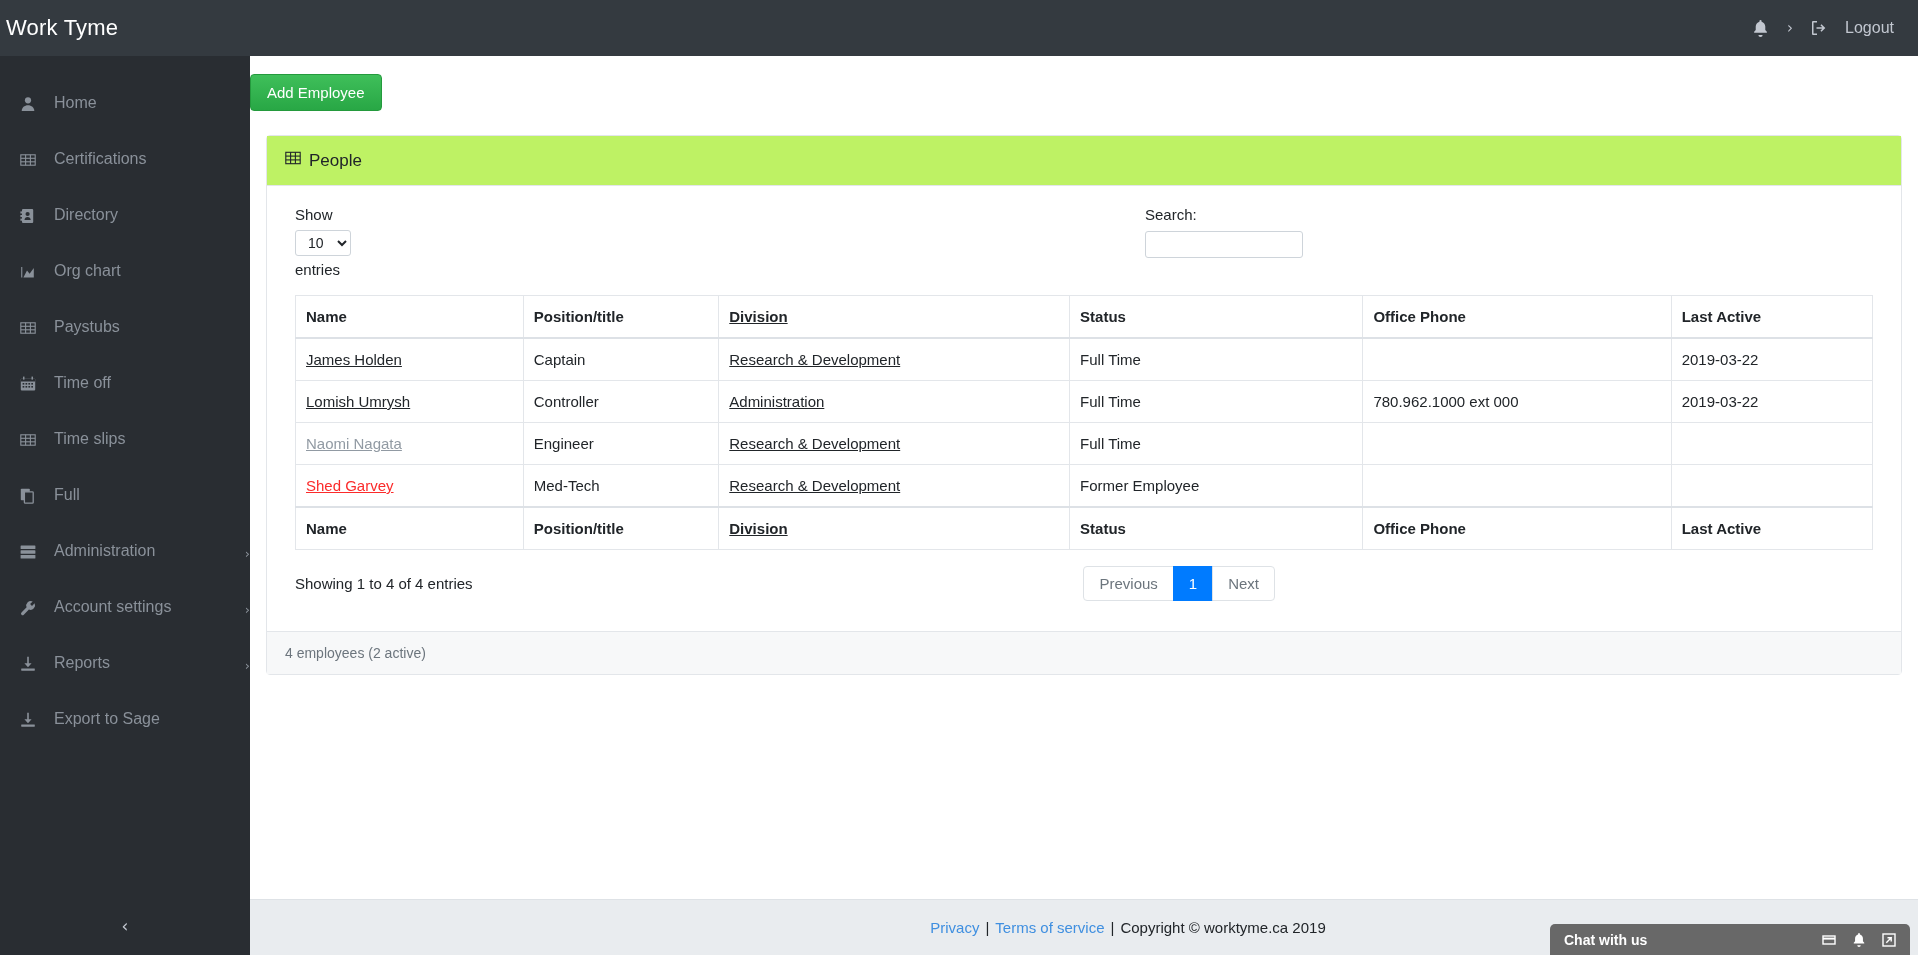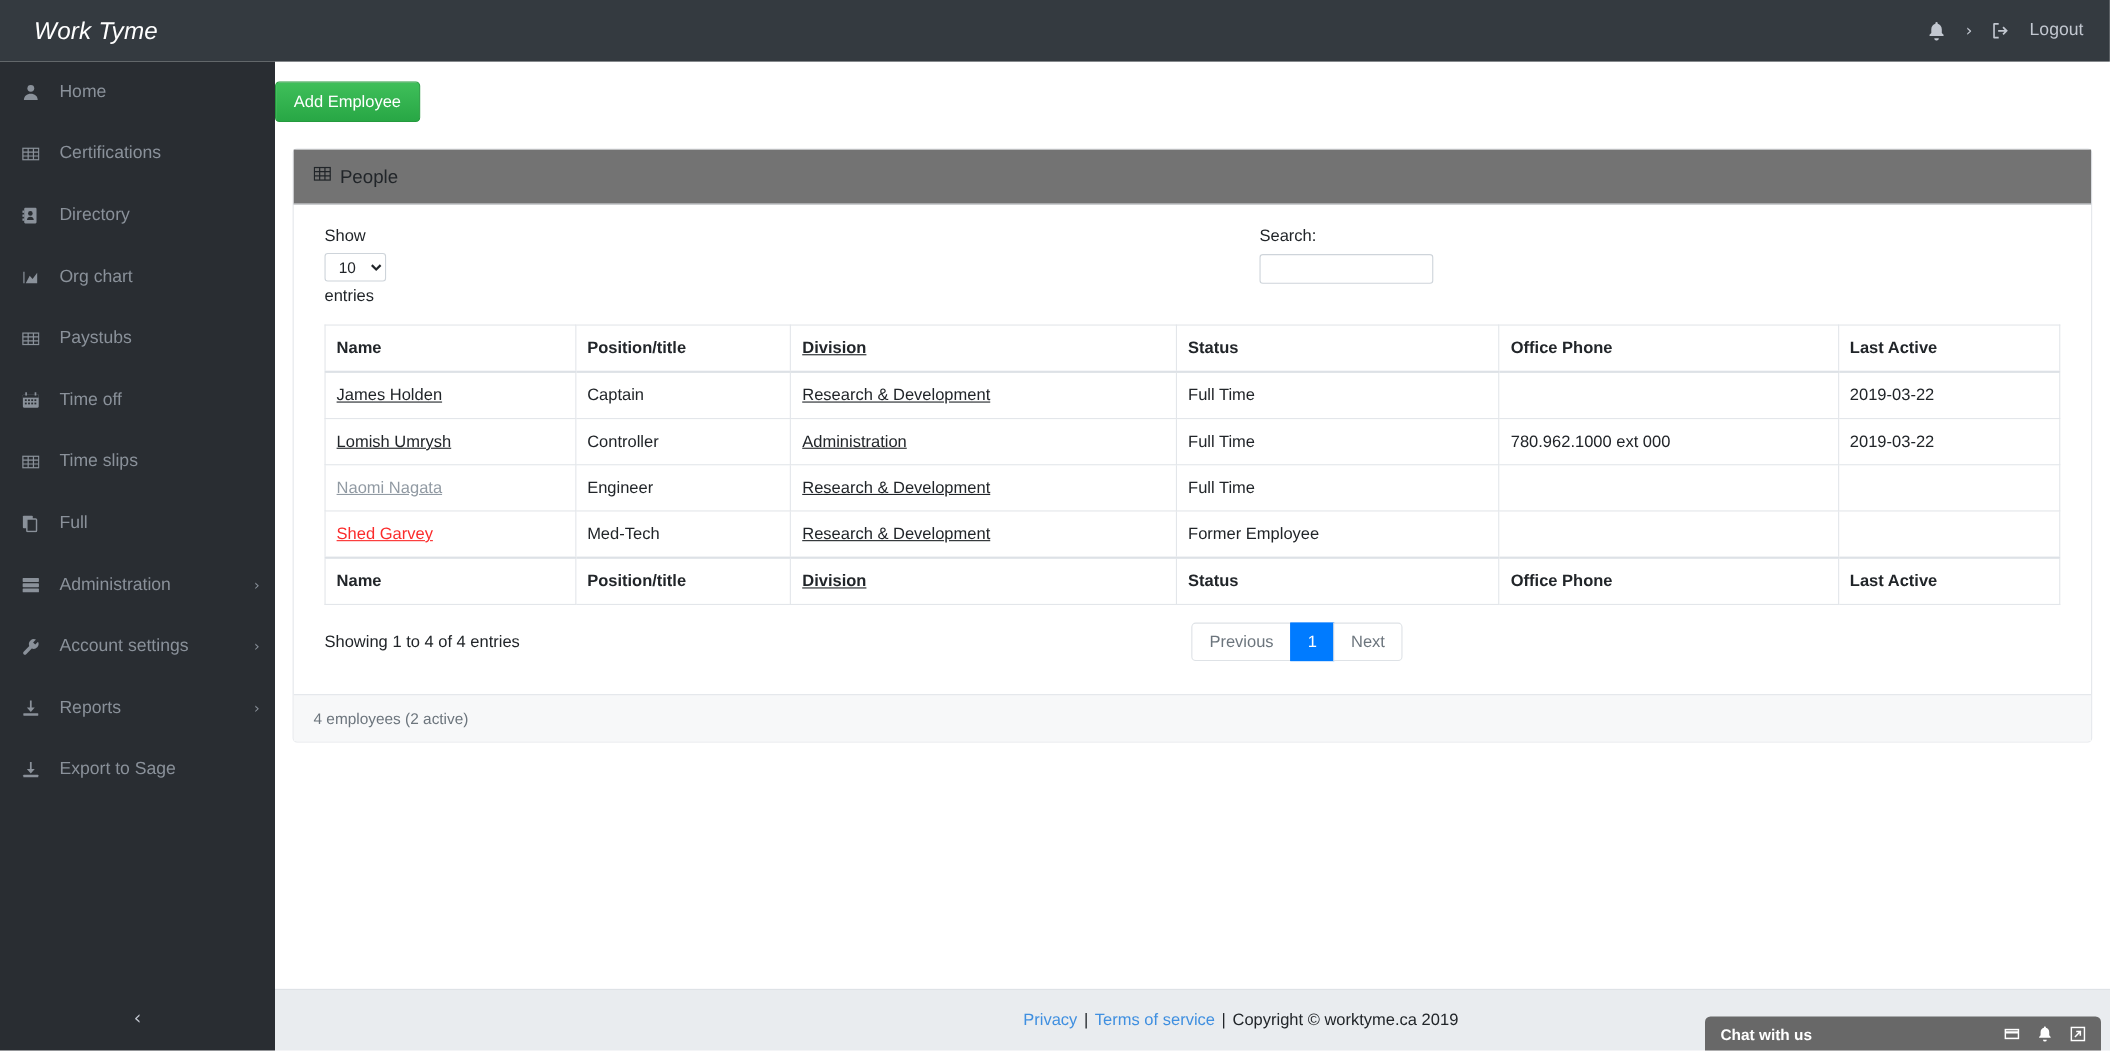--- a/index.html
+++ b/index.html
@@ -13,24 +13,23 @@
 
   
   #topbar {
     position: absolute; top: 0; left: 0;
     width: 1918px; height: 56px;
     background: #343a40;
     display: flex; align-items: center;
     z-index: 30;
   }
   #brand {
-    width: 250px; padding-left: 31px;
+    width: 250px; padding-left: 6px;
     color: #ffffff; font-size: 22px; letter-spacing: .2px;
     font-weight: 400;
-    font-style: italic;
   }
   #topbar-right {
     margin-left: auto; display: flex; align-items: center;
     gap: 18px; padding-right: 24px;
     color: #c2c7d0;
   }
   .tb-icon { color: #c2c7d0; display: inline-flex; align-items: center; }
   .tb-icon svg { display: block; }
   #logout-link {
     display: inline-flex; align-items: center; gap: 18px;
@@ -38,22 +37,22 @@
   }
 
   
   #sidebar {
     position: absolute; top: 56px; left: 0;
     width: 250px; height: 899px;
     background: #292d32;
     overflow: hidden;
   }
   .nav-item {
-    display: flex; align-items: center;
-    height: 56px; padding: 0 14px 0 20px;
+    display: flex; align-items: flex-end;
+    height: 56px; padding: 0 0 0 20px;
     color: #8a919a; font-size: 16px;
     cursor: pointer; position: relative;
   }
   .nav-ic {
     width: 24px; margin-right: 10px;
     display: inline-flex; align-items: center; justify-content: flex-start;
     color: #8a919a;
   }
   .nav-ic svg { display: block; }
   .nav-label { flex: 1; }
@@ -85,21 +84,21 @@
   }
 
   
   #panel {
     margin: 24px 16px 0 16px;
     border: 1px solid #e3e6ea;
     border-radius: 4px;
     background: #ffffff;
   }
   #panel-head {
-    background: #737373;
+    background: #bef264;
     border-bottom: 1px solid #e3e6ea;
     padding: 14px 18px;
     display: flex; align-items: center; gap: 8px;
     font-size: 17px; color: #212529;
   }
   #panel-body { padding: 14px 28px 8px 28px; }
   #panel-foot {
     background: #f7f8f9;
     border-top: 1px solid #e3e6ea;
     padding: 13px 18px;

